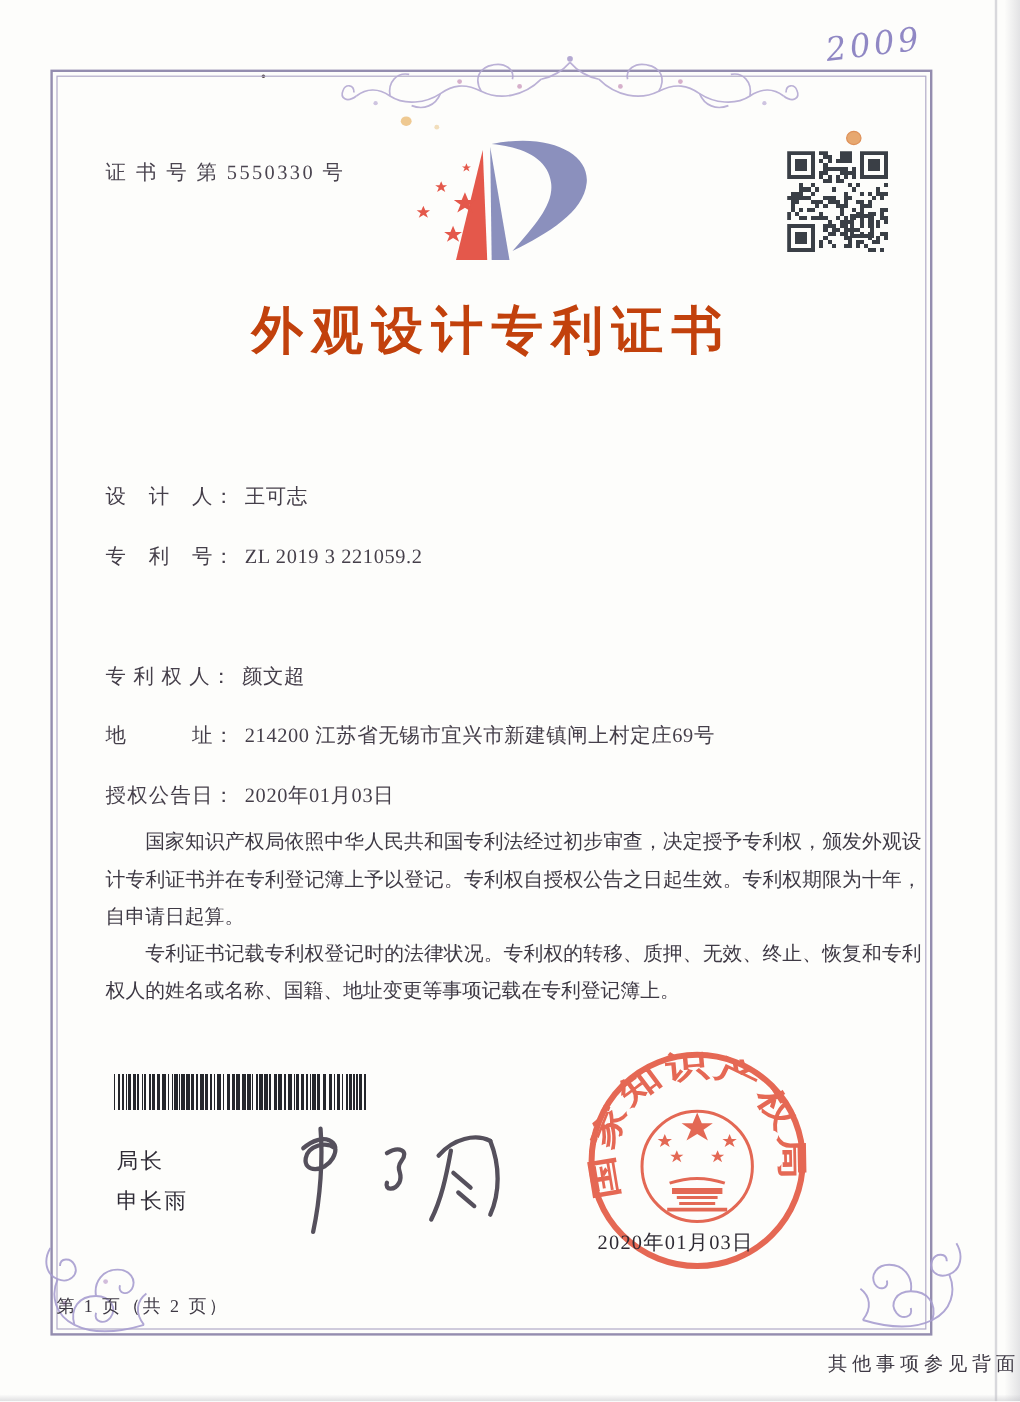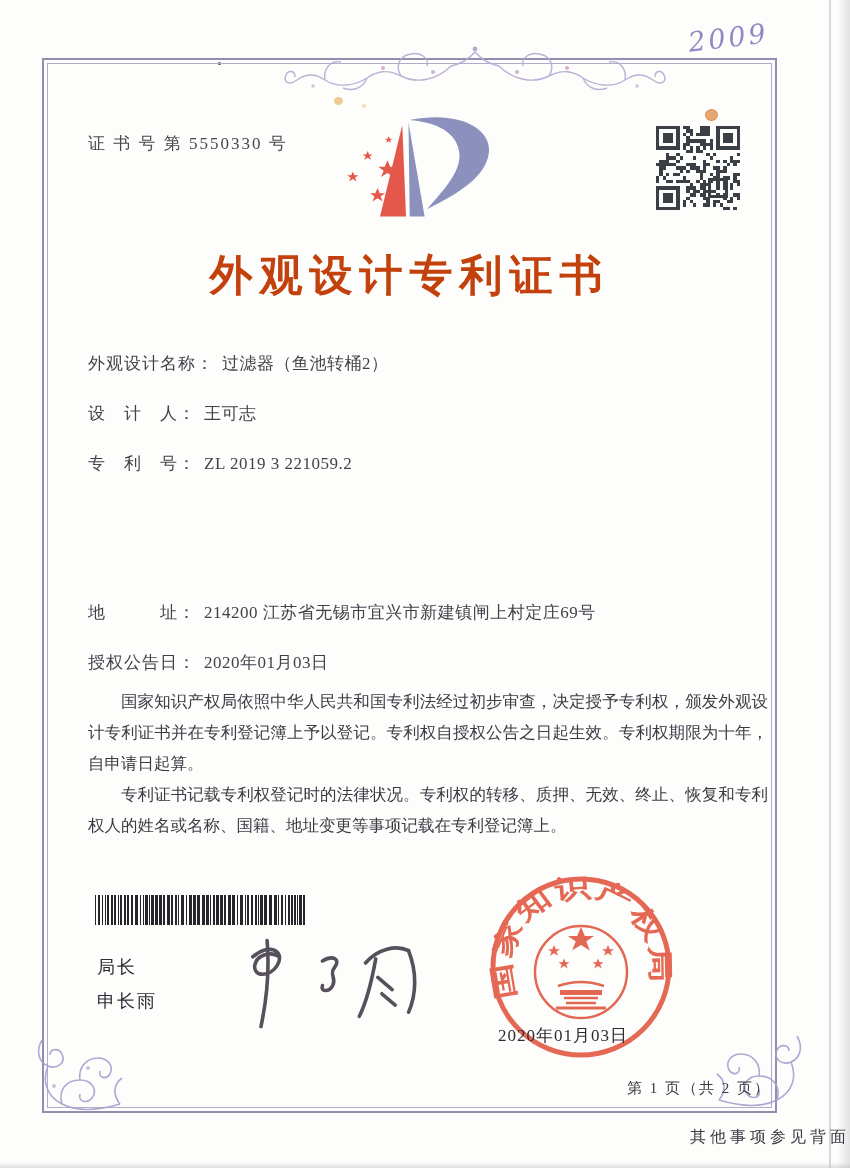--- a/index.html
+++ b/index.html
@@ -36,21 +36,21 @@
     left:88px;top:686px;width:680px;font-size:16.5px;line-height:31px;
     text-align:justify;color:#3e3944;
   }
   .body-text p{margin:0;text-indent:2em;}
   .director-title{left:97px;top:955px;font-size:18px;color:#2f2b36;letter-spacing:2px;}
   .director-name{left:97px;top:989px;font-size:18px;color:#2f2b36;letter-spacing:2px;}
   .seal-date{
     left:498px;top:1024px;width:180px;font-size:17px;color:#2e2a33;
     letter-spacing:1px;z-index:7;
   }
-  .page-indicator{left:47px;top:1079px;width:680px;text-align:right;font-size:15px;letter-spacing:2px;color:#3e3944;padding-left:44px;}
+  .page-indicator{left:47px;top:1079px;width:680px;text-align:left;font-size:15px;letter-spacing:2px;color:#3e3944;}
   .back-note{left:0;top:1127px;width:850px;text-align:right;font-size:16px;letter-spacing:4px;color:#3e3944;}
   .seal-svg{left:488px;top:874px;z-index:6;opacity:.88;}
   .sig-svg{left:222px;top:933px;z-index:5;}
   .ornament-br{transform:scaleX(-1);}
   
   .dot{border-radius:50%;}
   .edge-line-right{left:829px;top:0;width:2px;height:1168px;background:#b9bac2;opacity:.55;}
   .edge-shade-right{left:837px;top:0;width:13px;height:1168px;background:linear-gradient(to right,rgba(210,210,215,0),rgba(205,205,210,.55));}
   .edge-shade-bottom{left:0;top:1162px;width:850px;height:6px;background:linear-gradient(to bottom,rgba(205,205,210,0),rgba(190,190,196,.5));}
 </style>
@@ -405,28 +405,28 @@
       <rect x="3" y="24" width="1" height="1" fill="#3a3f46"></rect>
       <rect x="4" y="24" width="1" height="1" fill="#3a3f46"></rect>
       <rect x="5" y="24" width="1" height="1" fill="#3a3f46"></rect>
       <rect x="6" y="24" width="1" height="1" fill="#3a3f46"></rect>
       <rect x="16" y="16" width="5" height="5" fill="none" stroke="#3a3f46" stroke-width="1"></rect>
       <rect x="18" y="18" width="1" height="1" fill="#3a3f46"></rect>
     </svg>
 
   <div class="abs title">外观设计专利证书</div>
 
-  <div class="abs field-row" style="top:352px;">
-    <span class="field-label">外观设计名称：</span><span class="field-value">过滤器（鱼池转桶2）</span>
-  </div>
   <div class="abs field-row" style="top:402px;">
     <span class="field-label">设　计　人：</span><span class="field-value">王可志</span>
   </div>
   <div class="abs field-row" style="top:452px;">
     <span class="field-label">专　利　号：</span><span class="field-value">ZL 2019 3 221059.2</span>
+  </div>
+  <div class="abs field-row" style="top:552px;">
+    <span class="field-label">专 利 权 人：</span><span class="field-value">颜文超</span>
   </div>
   <div class="abs field-row" style="top:601px;">
     <span class="field-label">地　　　址：</span><span class="field-value">214200 江苏省无锡市宜兴市新建镇闸上村定庄69号</span>
   </div>
   <div class="abs field-row" style="top:651px;">
     <span class="field-label">授权公告日：</span><span class="field-value">2020年01月03日</span>
   </div>
 
   <div class="abs body-text">
     <p>国家知识产权局依照中华人民共和国专利法经过初步审查，决定授予专利权，颁发外观设计专利证书并在专利登记簿上予以登记。专利权自授权公告之日起生效。专利权期限为十年，自申请日起算。</p>

